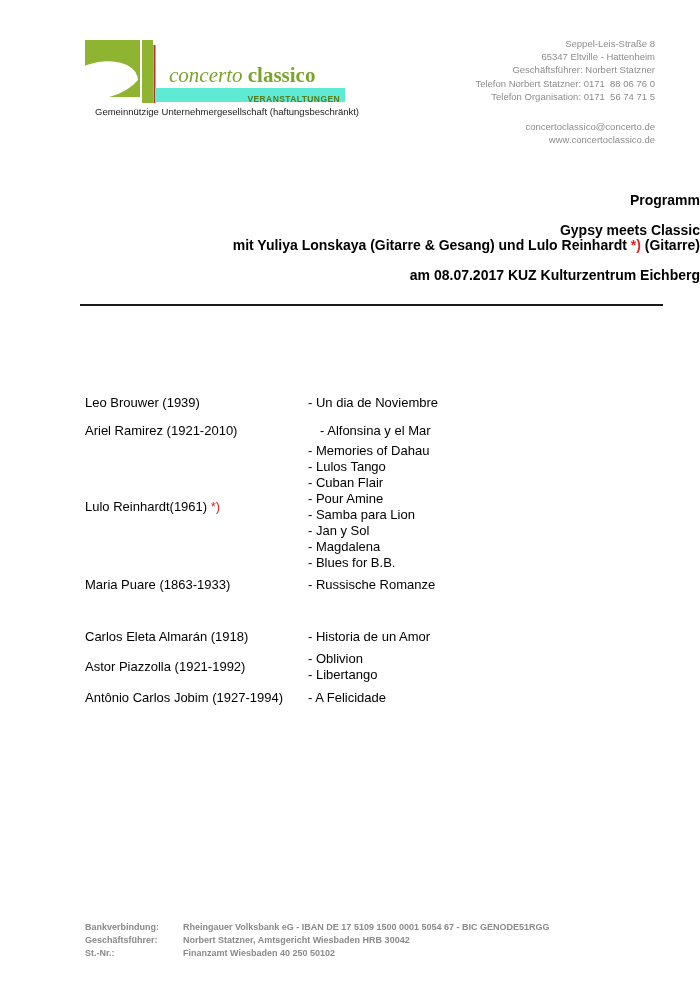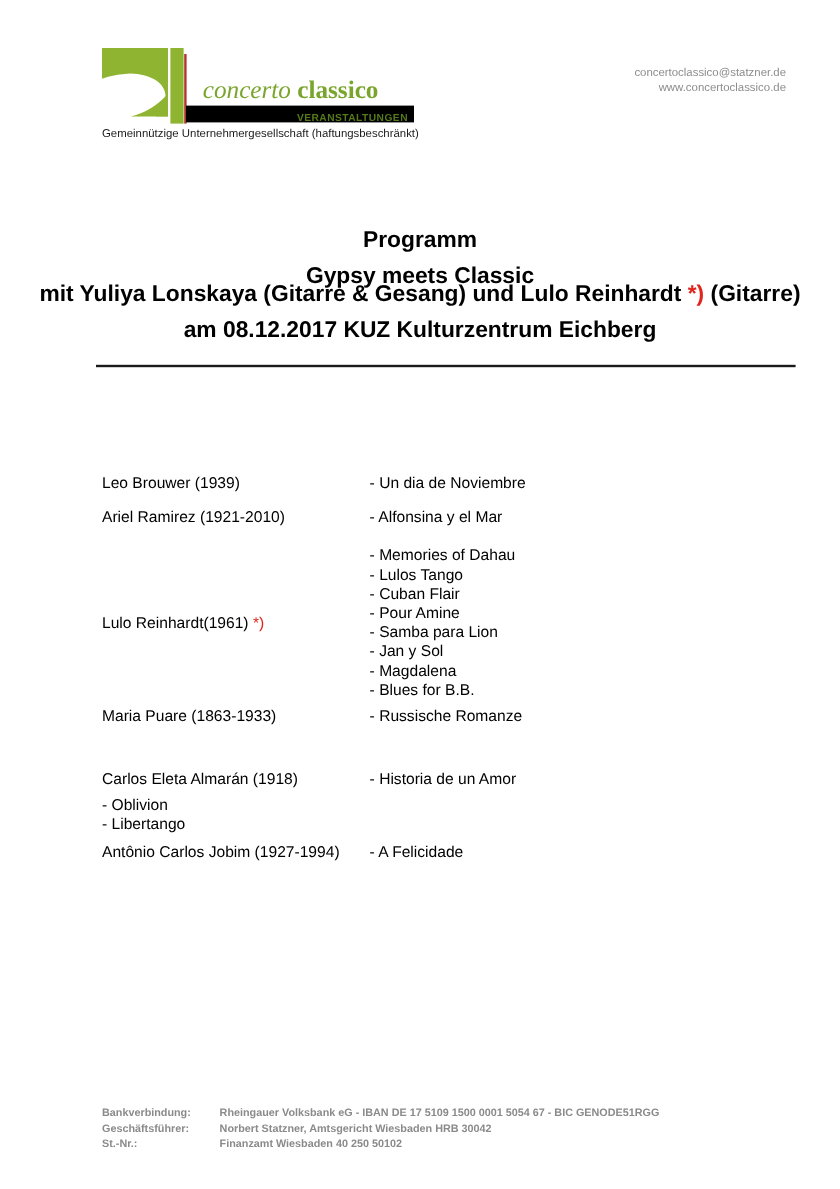--- a/index.html
+++ b/index.html
@@ -5,50 +5,50 @@
 <style>
   html,body{margin:0;padding:0;background:#e8e8e8;}
   .page{
     position:relative;width:700px;height:991px;margin:0 auto;background:#ffffff;
     font-family:"Liberation Sans",sans-serif;color:#000;overflow:hidden;
   }
   
   .logo-art{position:absolute;left:85px;top:38px;}
   .banner{
     position:absolute;left:155px;top:88px;width:190px;height:14px;
-    background:#000000;text-align:right;
+    background:#5eead4;text-align:right;
   }
   .banner span{
     font-size:8.5px;font-weight:bold;letter-spacing:.4px;line-height:14px;
     color:#567a1a;padding-right:5px;display:inline-block;
   }
   .wordmark{
     position:absolute;left:169px;top:64px;line-height:22px;font-size:21px;
     color:#7aa52c;white-space:nowrap;font-family:"Liberation Serif",serif;
   }
   .wordmark .wm-italic{font-style:italic;}
   .wordmark .wm-bold{font-weight:bold;text-align:right;}
-  .org-subtitle{position:absolute;left:85px;top:106px;font-size:9.5px;color:#1a1a1a;}
+  .org-subtitle{position:absolute;left:95px;top:106px;font-size:9.5px;color:#1a1a1a;}
   .contact{
     position:absolute;right:45px;top:37px;text-align:right;
     font-size:9.5px;line-height:13.2px;color:#8c8c8c;
   }
   .contact div{white-space:pre;}
   .contact-links{margin-top:17px;}
   
-  .heading{position:absolute;left:0;top:193px;width:700px;text-align:center;
-    font-size:19px;font-weight:bold;line-height:15px;}
+  .heading{position:absolute;left:0;top:193px;width:700px;text-align:right;
+    font-size:14px;font-weight:bold;line-height:15px;}
   .heading .spacer{height:15px;}
   .red-note{color:#e0251c;}
   .divider{position:absolute;left:80px;top:304px;width:583px;height:2px;background:#1a1a1a;}
   
   .program{position:absolute;left:85px;top:395px;width:565px;font-size:13px;line-height:16px;}
   .entry{display:flex;align-items:center;}
   .entry:nth-child(1){margin-bottom:12px;}
-  .entry:nth-child(2){margin-bottom:16px;}
+  .entry:nth-child(2){margin-bottom:4px;gap:12px;}
   .entry:nth-child(3){margin-bottom:6px;}
   .entry:nth-child(4){margin-bottom:24px;}
   .entry:nth-child(5){margin-bottom:6px;margin-top:36px;}
   .entry:nth-child(6){margin-bottom:7px;}
   .composer{width:223px;flex:0 0 auto;}
   .pieces{flex:1;}
   
   .footer{position:absolute;left:85px;top:921px;font-size:9px;line-height:13px;
     font-weight:bold;color:#8a8a8a;}
   .frow{display:flex;}
@@ -72,30 +72,31 @@
     <span class="wm-bold">classico</span>
   </div>
 
   <div class="banner">
     <span>VERANSTALTUNGEN</span>
   </div>
 
   <div class="org-subtitle">Gemeinnützige Unternehmergesellschaft (haftungsbeschränkt)</div>
 
   <div class="contact">
-    <div class="contact-links"><div>concertoclassico@statzner.de</div><div>www.concertoclassico.de</div></div>
+    <div><div>Seppel-Leis-Straße 8</div><div>65347 Eltville - Hattenheim</div><div>Geschäftsführer: Norbert Statzner</div><div>Telefon Norbert Statzner: 0171  88 06 76 0</div><div>Telefon Organisation: 0171  56 74 71 5</div></div>
+    <div class="contact-links"><div>concertoclassico@concerto.de</div><div>www.concertoclassico.de</div></div>
   </div>
 
   <div class="heading">
     <div>Programm</div>
     <div class="spacer"></div>
     <div>Gypsy meets Classic</div>
     <div><span>mit Yuliya Lonskaya (Gitarre &amp; Gesang) und Lulo Reinhardt </span><span class="red-note">*)</span><span> (Gitarre)</span></div>
     <div class="spacer"></div>
-    <div>am 08.12.2017 KUZ Kulturzentrum Eichberg</div>
+    <div>am 08.07.2017 KUZ Kulturzentrum Eichberg</div>
   </div>
 
   <div class="divider"></div>
 
   <div class="program">
       <div class="entry">
         <div class="composer">Leo Brouwer (1939)</div>
         <div class="pieces">
           <div class="piece-line">- Un dia de Noviembre</div>
         </div>
@@ -125,20 +126,21 @@
           <div class="piece-line">- Russische Romanze</div>
         </div>
       </div>
       <div class="entry">
         <div class="composer">Carlos Eleta Almarán (1918)</div>
         <div class="pieces">
           <div class="piece-line">- Historia de un Amor</div>
         </div>
       </div>
       <div class="entry">
+        <div class="composer">Astor Piazzolla (1921-1992)</div>
         <div class="pieces">
           <div class="piece-line">- Oblivion</div>
           <div class="piece-line">- Libertango</div>
         </div>
       </div>
       <div class="entry">
         <div class="composer">Antônio Carlos Jobim (1927-1994)</div>
         <div class="pieces">
           <div class="piece-line">- A Felicidade</div>
         </div>

